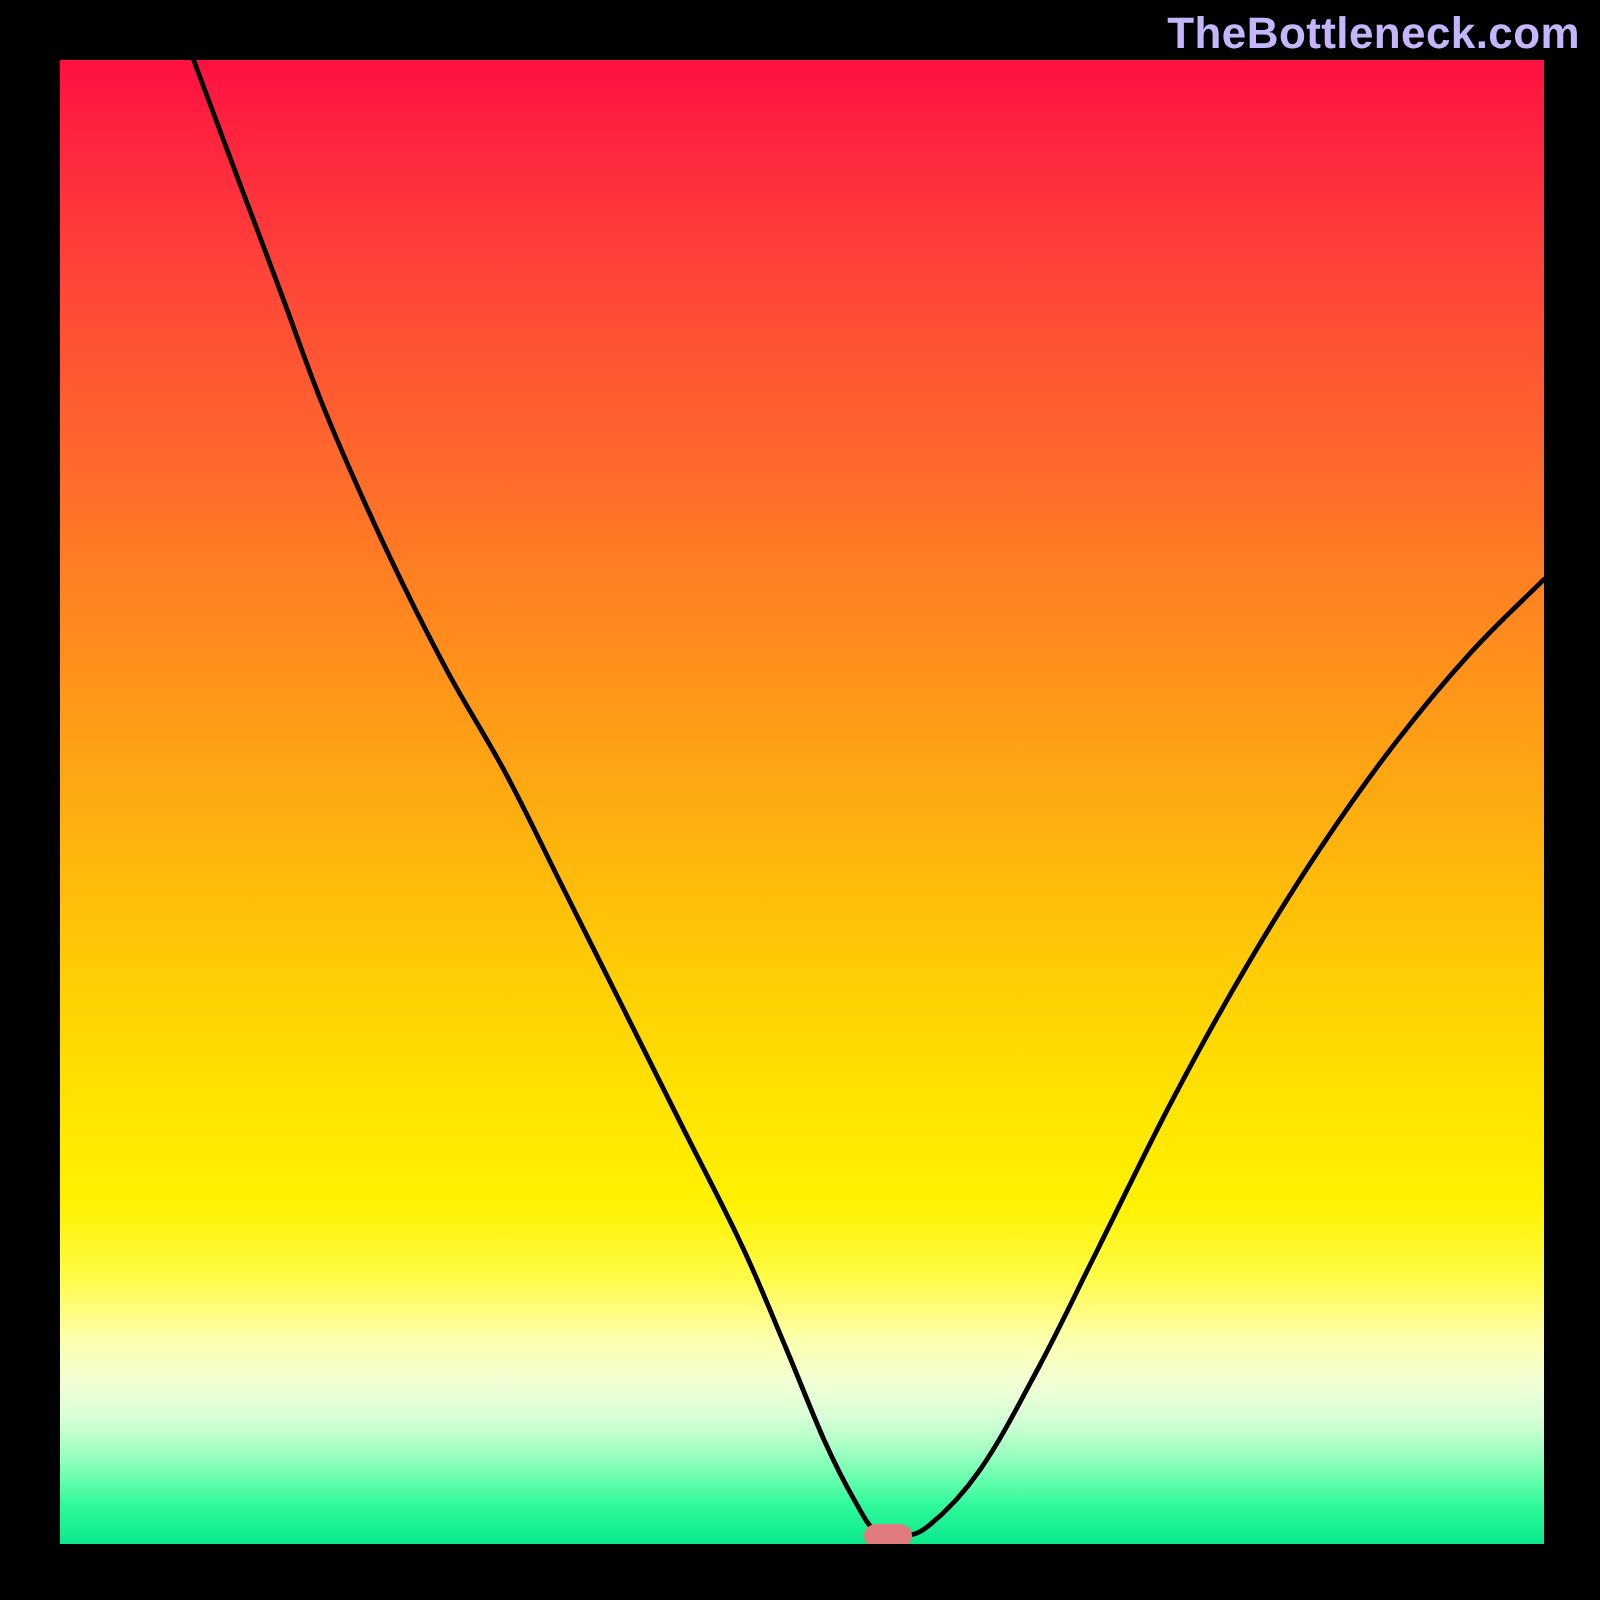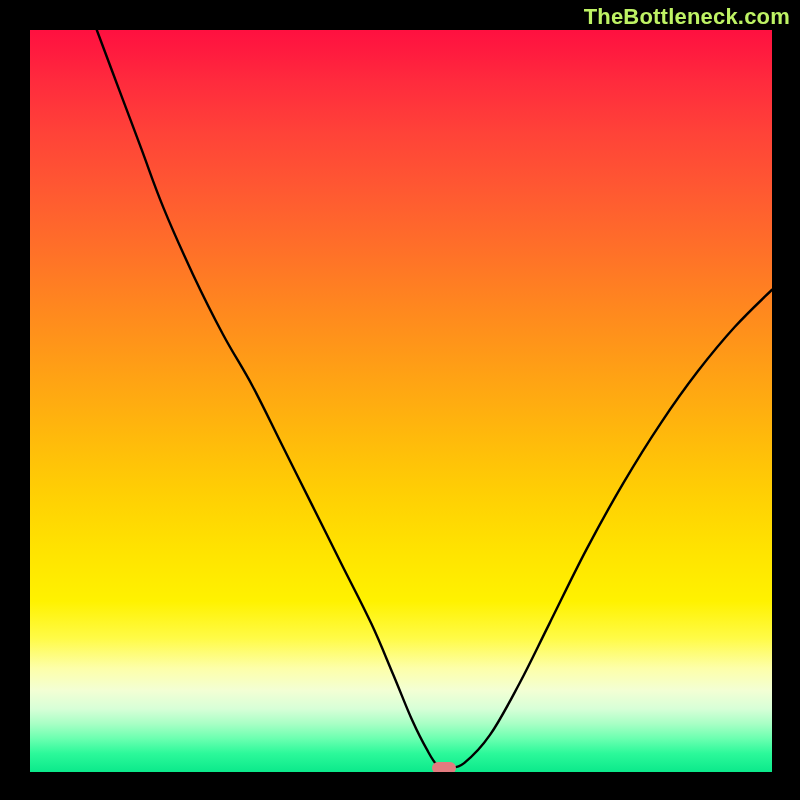--- a/index.html
+++ b/index.html
@@ -14,21 +14,21 @@
   .frame {
     position: relative;
     width: 800px;
     height: 800px;
     background: #000;
   }
   .watermark {
     position: absolute;
     top: 4px;
     right: 10px;
-    color: #bef264;
+    color: #c4b5fd;
     font-size: 22px;
     font-weight: 600;
     letter-spacing: 0.2px;
     user-select: none;
   }
   
   .plot {
     position: absolute;
     left: 30px;
     top: 30px;

